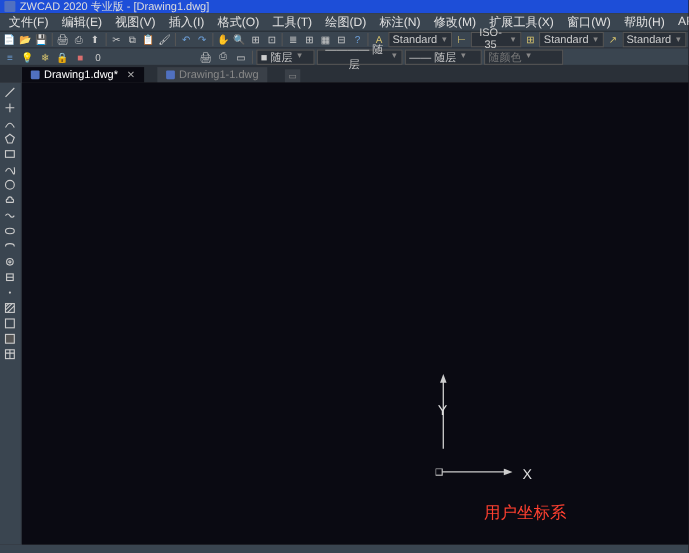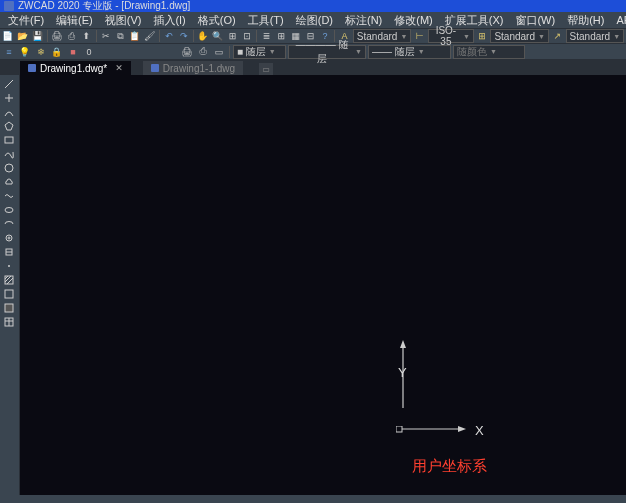--- a/index.html
+++ b/index.html
@@ -29,21 +29,21 @@
 .tab-add { width: 14px; height: 12px; background: #3a4048; display: flex; align-items: center; justify-content: center; margin-left: 4px; cursor: pointer; }
 
 .main { display: flex; height: 420px; }
 .left-tools { width: 20px; background: #3a4550; display: flex; flex-direction: column; border-right: 1px solid #2a3038; padding-top: 2px; }
 .ltool { width: 18px; height: 14px; display: flex; align-items: center; justify-content: center; cursor: pointer; }
 
 .canvas { flex: 1; background: #0a0a12; position: relative; }
 
 .ucs-y { position: absolute; left: 378px; top: 290px; color: #ddd; font-size: 13px; }
 .ucs-x { position: absolute; left: 455px; top: 348px; color: #ddd; font-size: 13px; }
-.ucs-label { position: absolute; left: 392px; top: 382px; color: #ff4030; font-size: 15px; font-weight: 500; }
+.ucs-label { position: absolute; left: 420px; top: 382px; color: #ff4030; font-size: 15px; font-weight: 500; }
 
 .arrow-v { position: absolute; left: 380px; top: 265px; }
 .arrow-h { position: absolute; left: 376px; top: 351px; }
 
 .statusbar { height: 12px; background: #3a4550; display: flex; align-items: center; padding: 0 4px; font-size: 9px; color: #888; }
 </style>
 </head>
 <body>
 
 <div class="titlebar">
@@ -133,21 +133,21 @@
   <div class="tool-icon">▭</div>
   <div class="sep"></div>
   <div class="dropdown" style="width:53px">
     <span>■ 随层</span>
     <span class="arrow">▼</span>
   </div>
   <div class="dropdown" style="width:78px">
     <span>———— 随层</span>
     <span class="arrow">▼</span>
   </div>
-  <div class="dropdown" style="width:83px">
+  <div class="dropdown" style="width:70px">
     <span>—— 随层</span>
     <span class="arrow">▼</span>
   </div>
   <div class="dropdown" style="width:72px;color:#777">
     <span>随颜色</span>
     <span class="arrow">▼</span>
   </div>
 </div>
 
 <div class="tabs">

